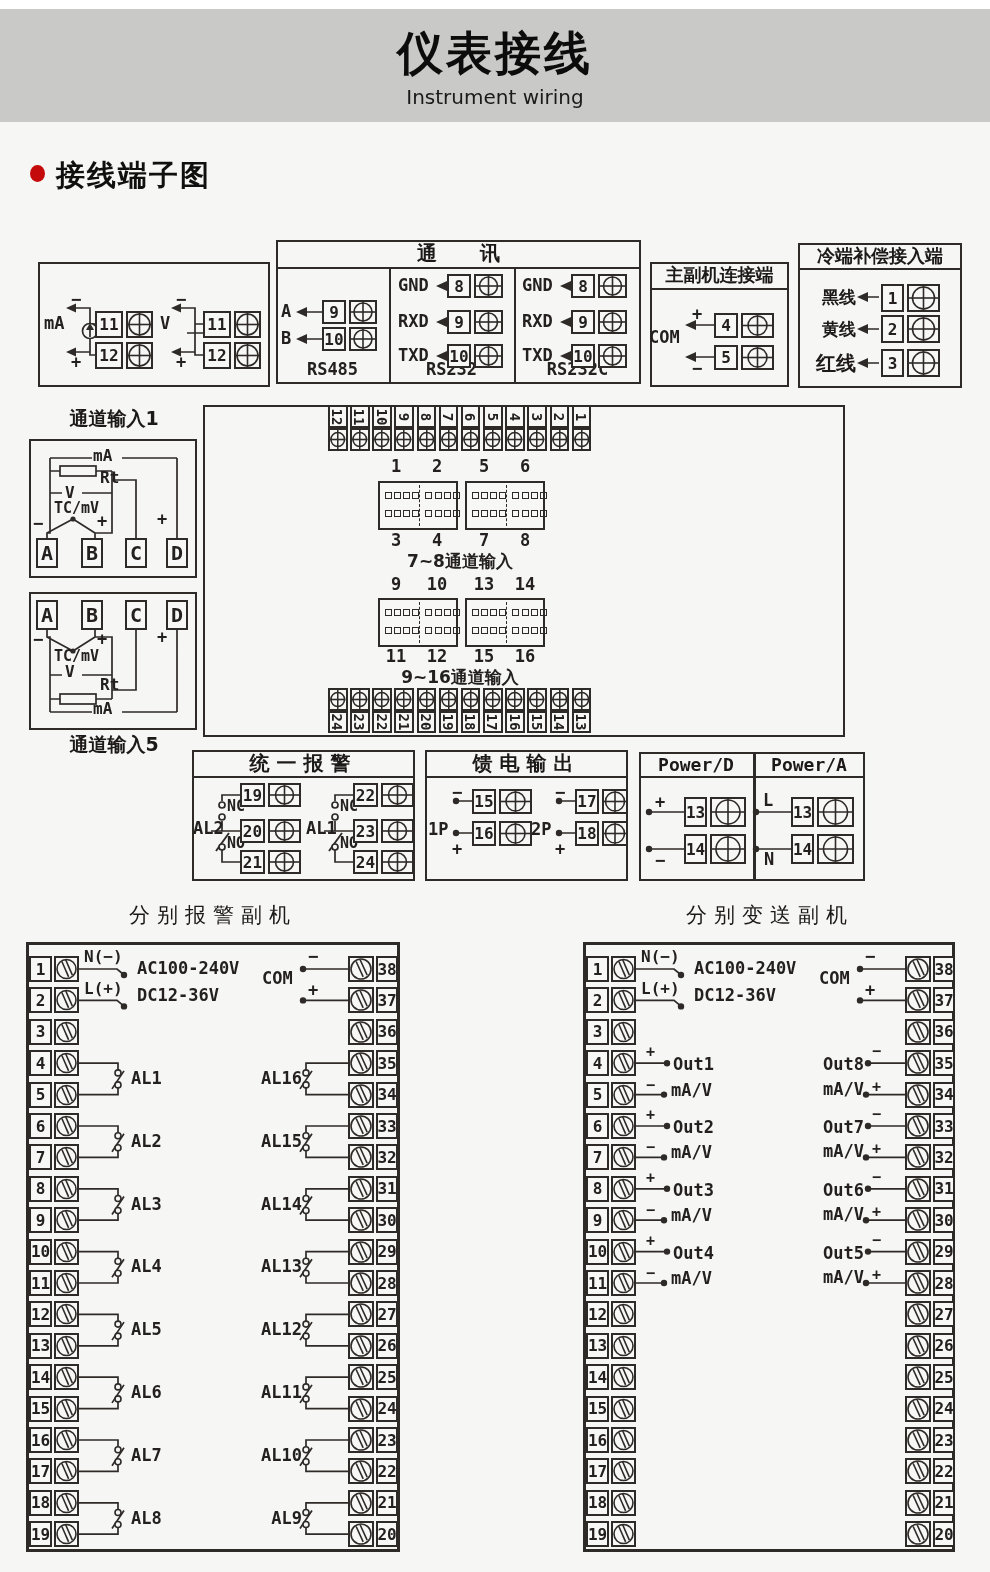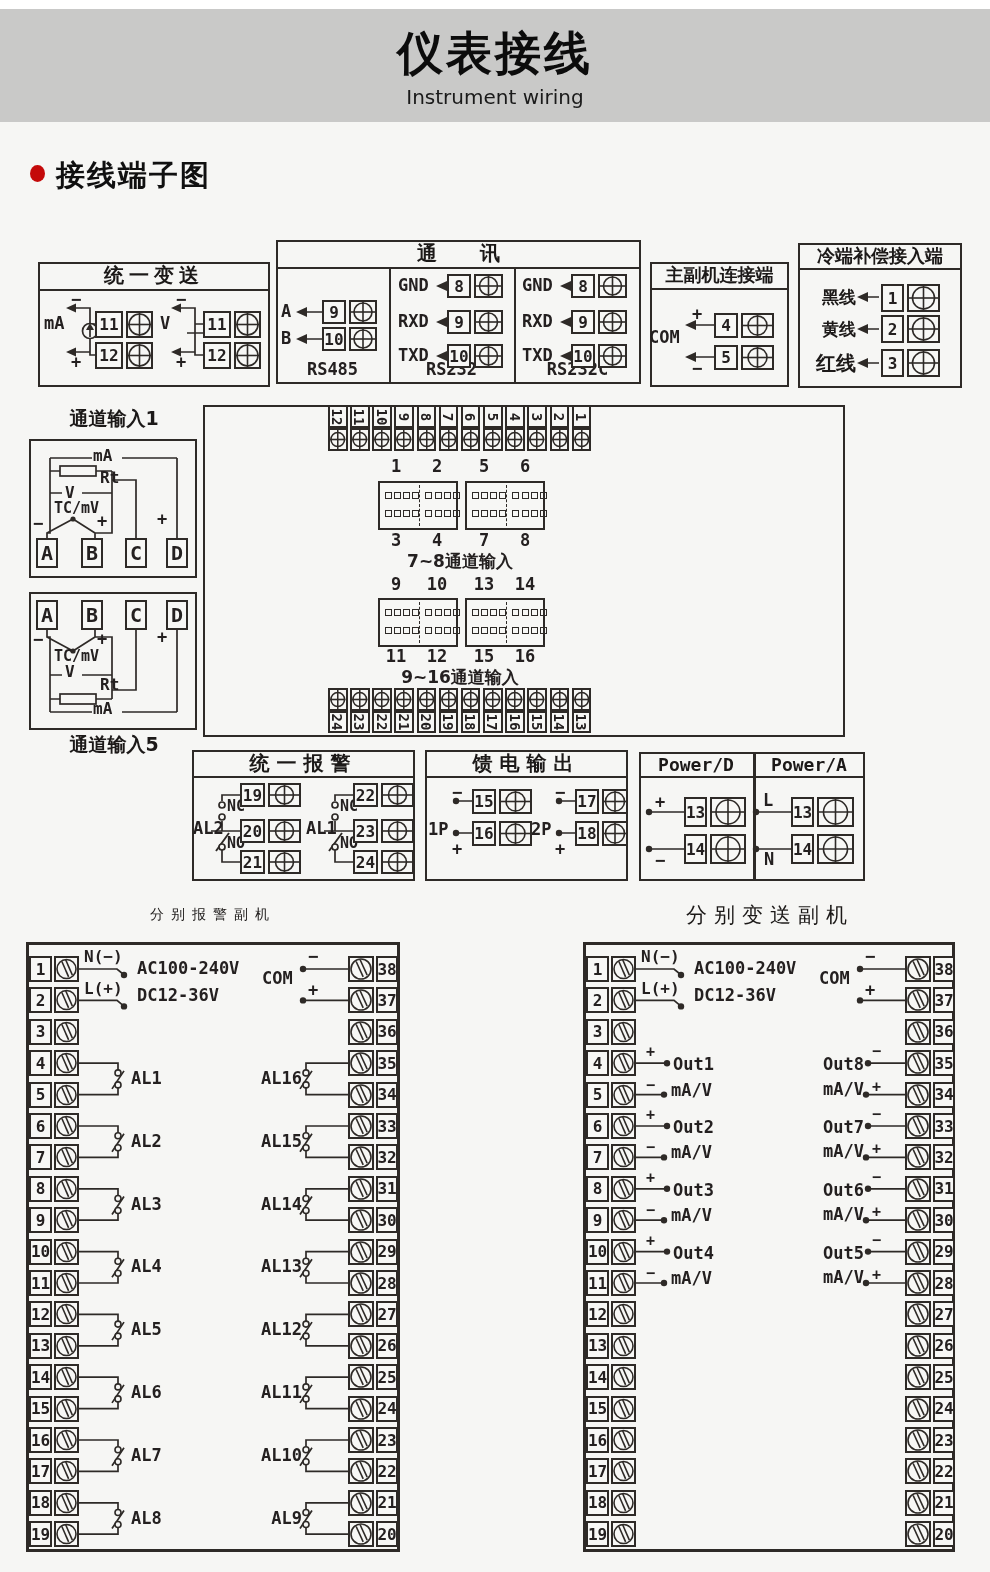--- a/index.html
+++ b/index.html
@@ -89,21 +89,20 @@
       <circle cx="649" cy="812" r="3.2"></circle>
         <circle cx="649" cy="849" r="3.2"></circle>
       <circle cx="756" cy="812" r="3.2"></circle>
         <circle cx="756" cy="849" r="3.2"></circle>
       <circle cx="73" cy="519" r="2.6"></circle>
         <circle cx="73" cy="651" r="2.6"></circle>
     </g>
   </svg>
 
   <div class="box" style="left:38px;top:262px;width:232px;height:125px"></div>
-  <div class="ptitle" style="left:38px;top:262px;width:232px;height:29px;font-size:20px;letter-spacing:5px">统一变送</div>
 
   <div class="box" style="left:276px;top:240px;width:365px;height:144px"></div>
   <div class="ptitle" style="left:276px;top:240px;width:365px;height:29px;font-size:20px;letter-spacing:18px;padding-left:18px">通  讯</div>
   <div class="vline" style="left:389px;top:269px;width:2px;height:115px"></div>
   <div class="vline" style="left:514px;top:269px;width:2px;height:115px"></div>
   <div class="lbl ctr" style="left:276px;top:360px;width:113px;height:20px">RS485</div>
   <div class="lbl ctr" style="left:389px;top:360px;width:125px;height:20px">RS232</div>
   <div class="lbl ctr" style="left:514px;top:360px;width:127px;height:20px">RS232C</div>
 
   <div class="box" style="left:650px;top:262px;width:139px;height:125px"></div>
@@ -123,21 +122,21 @@
   <div class="ptitle" style="left:192px;top:750px;width:223px;height:28px;font-size:20px;letter-spacing:7px">统一报警</div>
 
   <div class="box" style="left:425px;top:750px;width:203px;height:131px"></div>
   <div class="ptitle" style="left:425px;top:750px;width:203px;height:28px;font-size:20px;letter-spacing:7px">馈电输出</div>
 
   <div class="box" style="left:639px;top:752px;width:226px;height:129px"></div>
   <div class="vline" style="left:753px;top:752px;width:2.5px;height:129px"></div>
   <div class="ptitle" style="left:639px;top:752px;width:114px;height:26px;font-size:18px;font-family:'DejaVu Sans Mono','Liberation Mono',monospace">Power/D</div>
   <div class="ptitle" style="left:753px;top:752px;width:112px;height:26px;font-size:18px;font-family:'DejaVu Sans Mono','Liberation Mono',monospace">Power/A</div>
 
-  <div class="cjk ctr" style="left:98px;top:902px;width:230px;height:26px;font-size:14px;letter-spacing:7px;font-weight:500;font-family:'DejaVu Serif','Liberation Serif',serif">分别报警副机</div>
+  <div class="cjk ctr" style="left:98px;top:902px;width:230px;height:26px;font-size:21px;letter-spacing:7px;font-weight:500;font-family:'DejaVu Serif','Liberation Serif',serif">分别报警副机</div>
   <div class="box3" style="left:26px;top:942px;width:374px;height:610px"></div>
 
   <div class="cjk ctr" style="left:655px;top:902px;width:230px;height:26px;font-size:21px;letter-spacing:7px;font-weight:500;font-family:'DejaVu Serif','Liberation Serif',serif">分别变送副机</div>
   <div class="box3" style="left:583px;top:942px;width:372px;height:610px"></div>
 
   <div class="lbl" style="left:44px;top:315px">mA</div>
   <div class="lbl" style="left:71px;top:291px">−</div>
   <div class="lbl" style="left:71px;top:354px">+</div>
   <div class="lbl" style="left:160px;top:315px">V</div>
   <div class="lbl" style="left:176px;top:291px">−</div>

